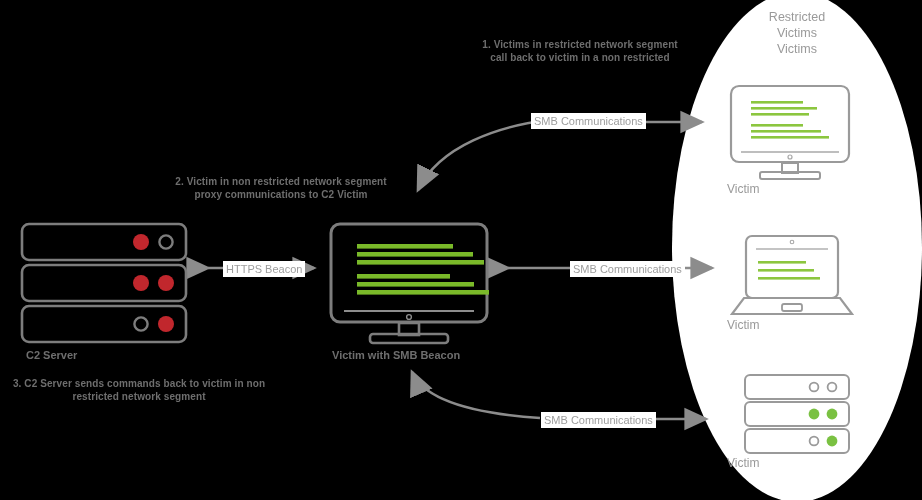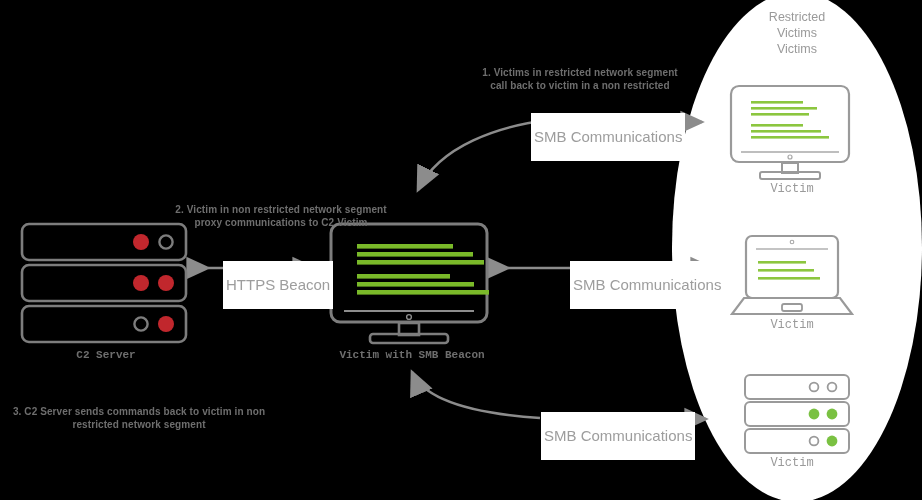--- a/index.html
+++ b/index.html
@@ -11,32 +11,32 @@
   }
   .zone-title{
     position:absolute;left:722px;top:9px;width:150px;text-align:center;
     color:#9a9a9a;font-size:12.5px;line-height:16px;
   }
   .zone-title div{white-space:nowrap;}
 
   
   .note{
     position:absolute;color:#6e6e6e;font-size:10px;font-weight:bold;
-    line-height:13px;text-align:center;letter-spacing:.1px;margin-top:28px;
+    line-height:13px;text-align:center;letter-spacing:.1px;
   }
 
   
   .chip{
-    position:absolute;background:#ffffff;color:#9d9d9d;font-size:15px;
-    padding:18px 3px;white-space:nowrap;line-height:12px;
+    position:absolute;background:#ffffff;color:#9d9d9d;font-size:11px;
+    padding:2px 3px;white-space:nowrap;line-height:12px;
   }
 
   
   .caption{
-    position:absolute;text-align:center;white-space:nowrap;font-family:Liberation Mono, monospace;
+    position:absolute;white-space:nowrap;
   }
   .caption.onblack{color:#6e6e6e;font-size:11px;font-weight:bold;}
   .caption.onwhite{color:#9a9a9a;font-size:12px;font-weight:normal;}
 
   svg{position:absolute;left:0;top:0;overflow:visible;}
   .dev{position:absolute;}
 </style>
 </head>
 <body>
 

